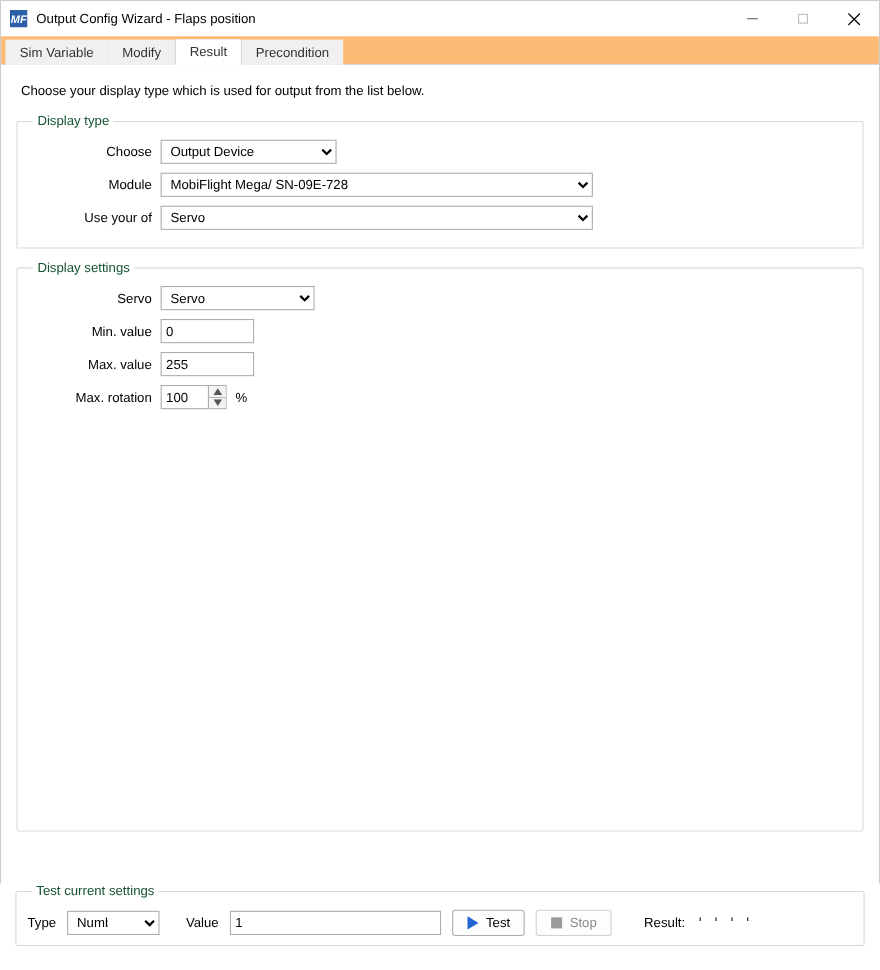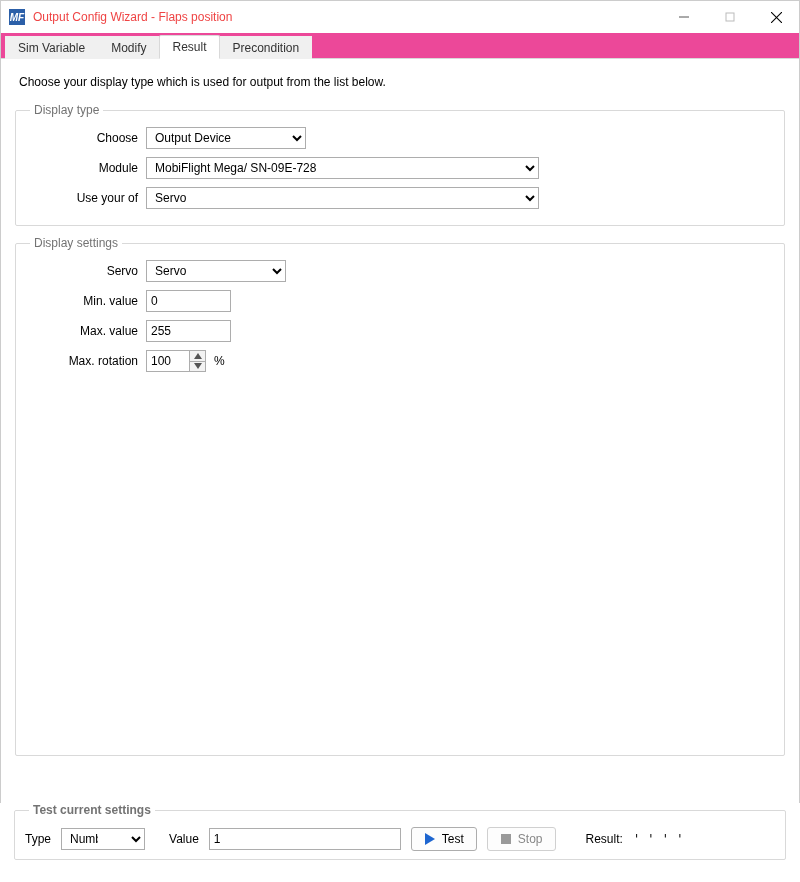--- a/index.html
+++ b/index.html
@@ -20,34 +20,34 @@
     align-items: center;
     height: 32px;
     background: #ffffff;
     padding-left: 8px;
   }
   .titlebar .app-icon {
     width: 16px; height: 16px;
     margin-right: 8px;
     display: flex; align-items:center; justify-content:center;
   }
-  .titlebar .title { flex: 0 0 auto; font-size: 12px; color: #ef4444; }
+  .titlebar .title { flex: 0 0 auto; font-size: 12px; color: #000000; }
   .titlebar .spacer { flex: 1; }
   .win-controls { display: flex; }
   .win-btn {
     width: 46px; height: 32px;
     display: flex; align-items: center; justify-content: center;
     color: #555;
   }
   .win-btn.maximize { color:#bbb;}
   .win-btn svg { stroke: currentColor; }
   
   .tabs {
     display: flex;
-    background: #ec4899;
+    background: #fdba74;
     border-bottom: 1px solid #d9d9d9;
     height: 26px;
     padding-left: 4px;
     align-items: flex-end;
   }
   .tab {
     padding: 4px 12px 4px 12px;
     font-size: 12px;
     color: #333;
     border: 1px solid transparent;
@@ -70,21 +70,21 @@
   .instruction { margin: 6px 0 14px 4px; color:#000; }
   fieldset.group {
     border: 1px solid #d9d9d9;
     border-radius: 2px;
     margin: 0 0 10px 0;
     padding: 10px 10px 8px 10px;
     position: relative;
   }
   fieldset.group > legend {
     font-size: 12px;
-    color: #737373;
+    color: #14532d;
     padding: 0 4px;
     margin-left: 4px;
   }
   .form-row {
     display: flex;
     align-items: center;
     margin-bottom: 8px;
   }
   .form-row label.lbl {
     width: 120px;
@@ -127,21 +127,21 @@
     bottom: 0;
     padding: 0 14px 12px 14px;
     background:#fff;
   }
   .test-group {
     border:1px solid #d9d9d9;
     border-radius:2px;
     padding: 10px 10px 10px 10px;
     margin-bottom: 10px;
   }
-  .test-group legend { font-size:12px; padding:0 4px; margin-left:4px;font-weight:bold;}
+  .test-group legend { font-size:12px; padding:0 4px; margin-left:4px;}
   .test-row { display:flex; align-items:center; gap:10px;}
   .test-row label { color:#000; }
   .btn {
     height: 24px;
     border:1px solid #adadad;
     background:#fdfdfd;
     border-radius:3px;
     padding: 0 12px;
     font-family:inherit; font-size:12px;
     display:inline-flex; align-items:center; gap:6px;

